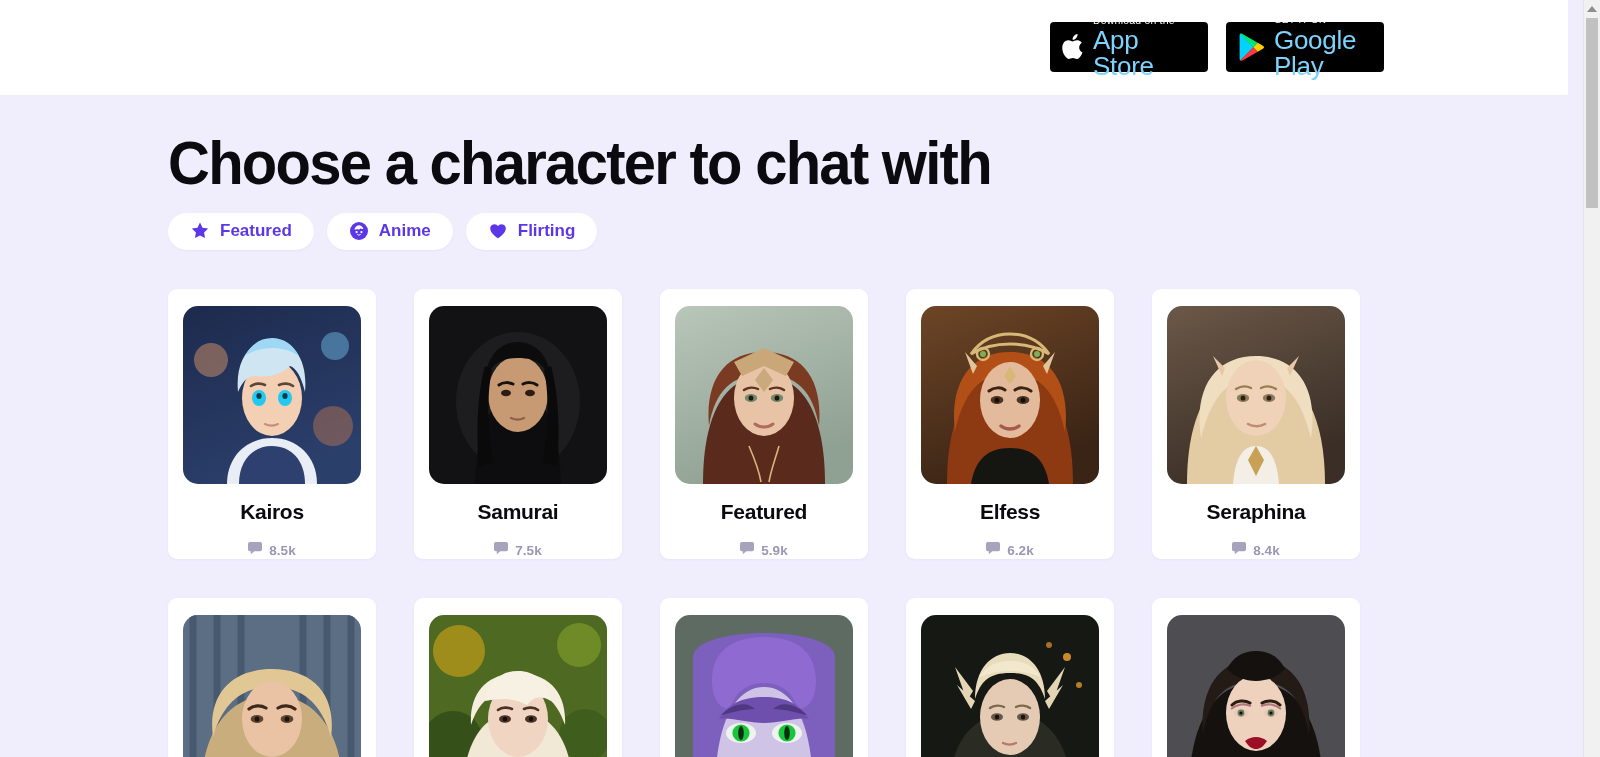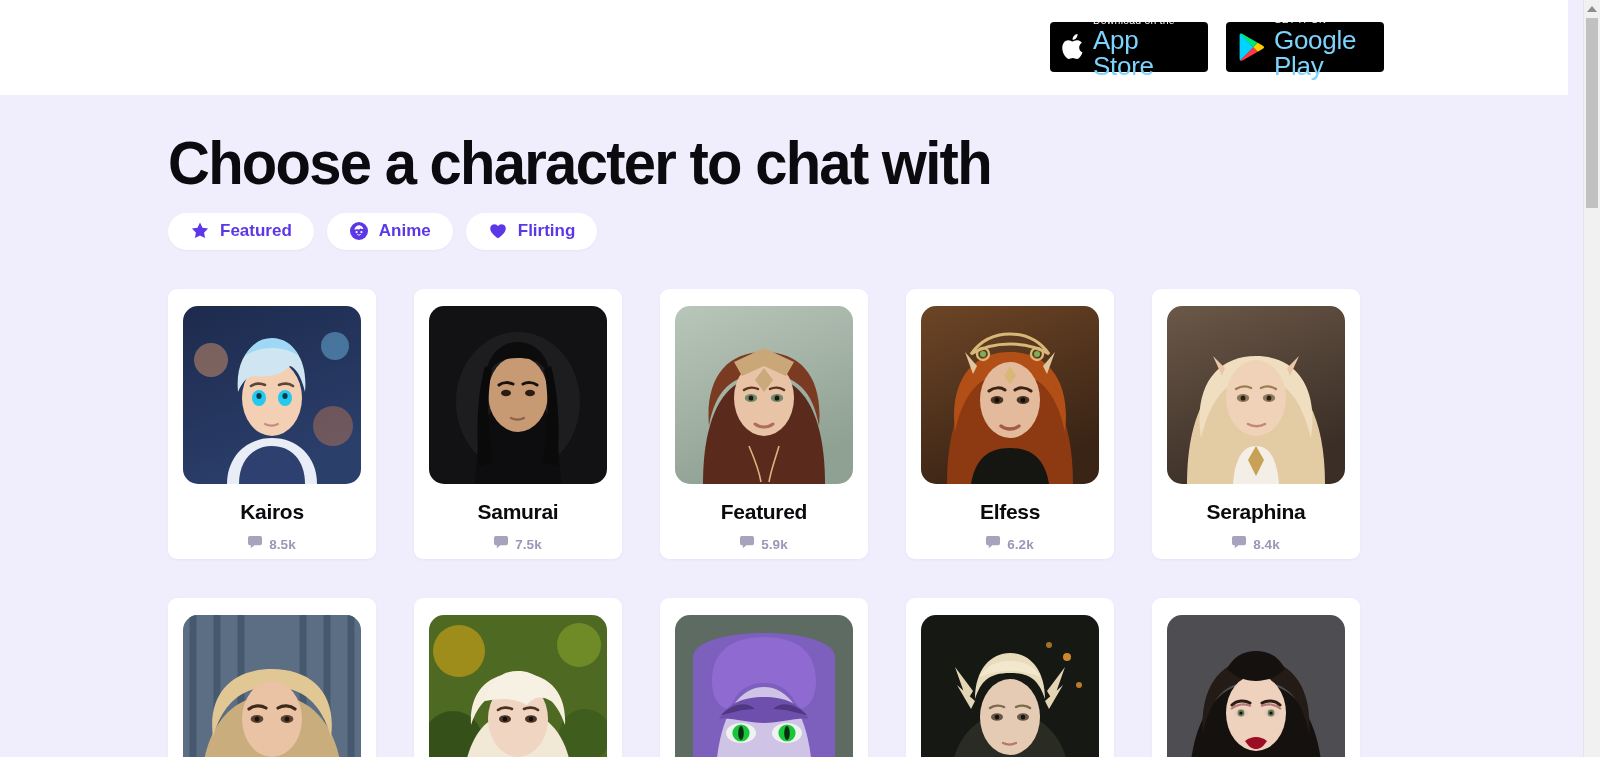--- a/index.html
+++ b/index.html
@@ -84,21 +84,21 @@
   .avatar {
     width: 178px; height: 178px; border-radius: 15px; overflow: hidden;
     position: relative; flex: none;
   }
   .avatar svg { display: block; width: 178px; height: 178px; }
   .card-name {
     margin-top: 17px; font-size: 21px; font-weight: 700; color: #0b0b0f;
     letter-spacing: -0.3px; line-height: 1;
   }
   .card-meta {
-    margin-top: 14px; display: flex; align-items: center; gap: 7px;
+    margin-top: 20px; display: flex; align-items: center; gap: 7px;
     color: #9b97b4; font-size: 13.5px; font-weight: 700; text-align: center;
   }
   .bubble-icon { width: 14px; height: 13px; flex: none; }
 
   
   .scrollbar {
     position: absolute; right: 0; top: 0; width: 17px; height: 757px;
     background: #f1f1f1; border-left: 1px solid #e4e4e4;
   }
   .sb-arrow-up {

